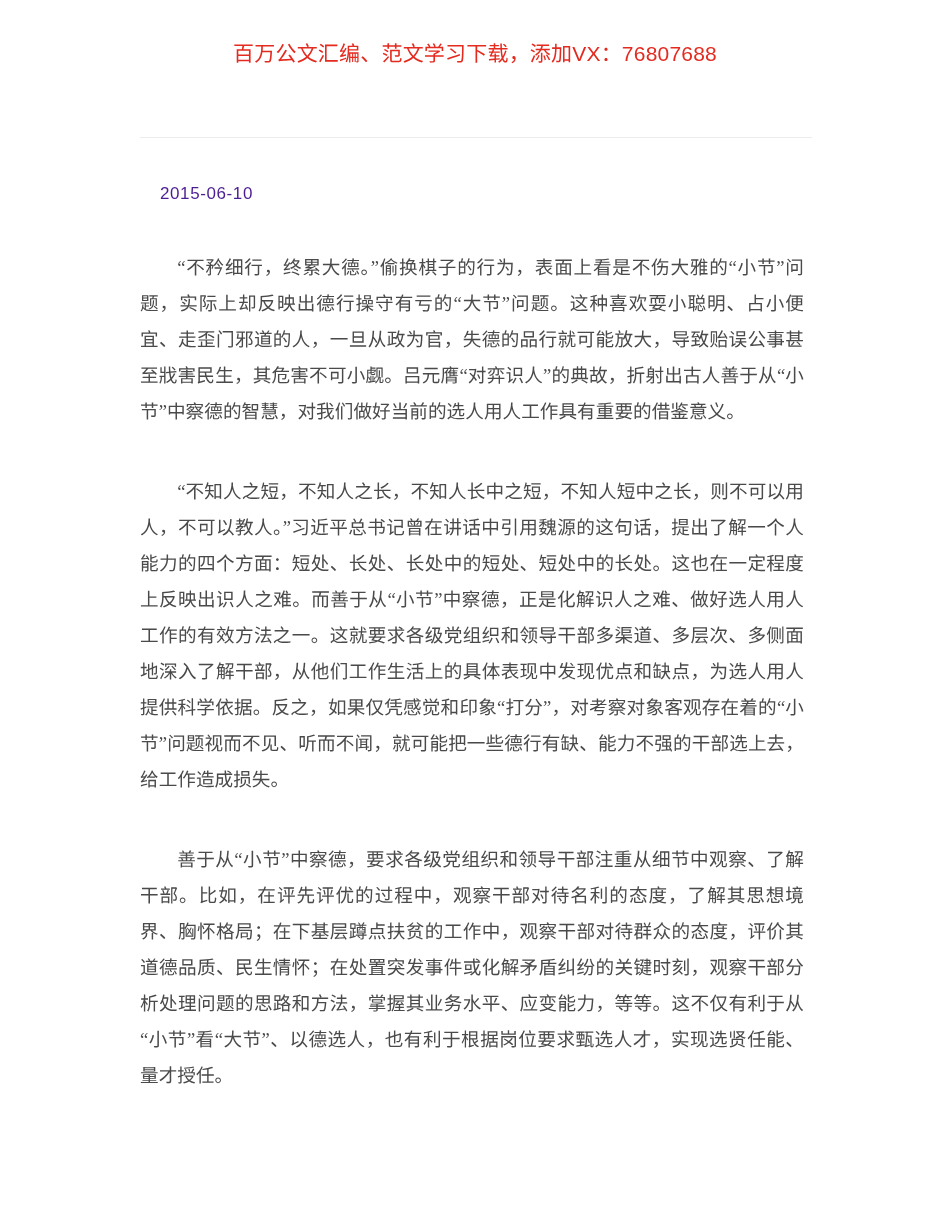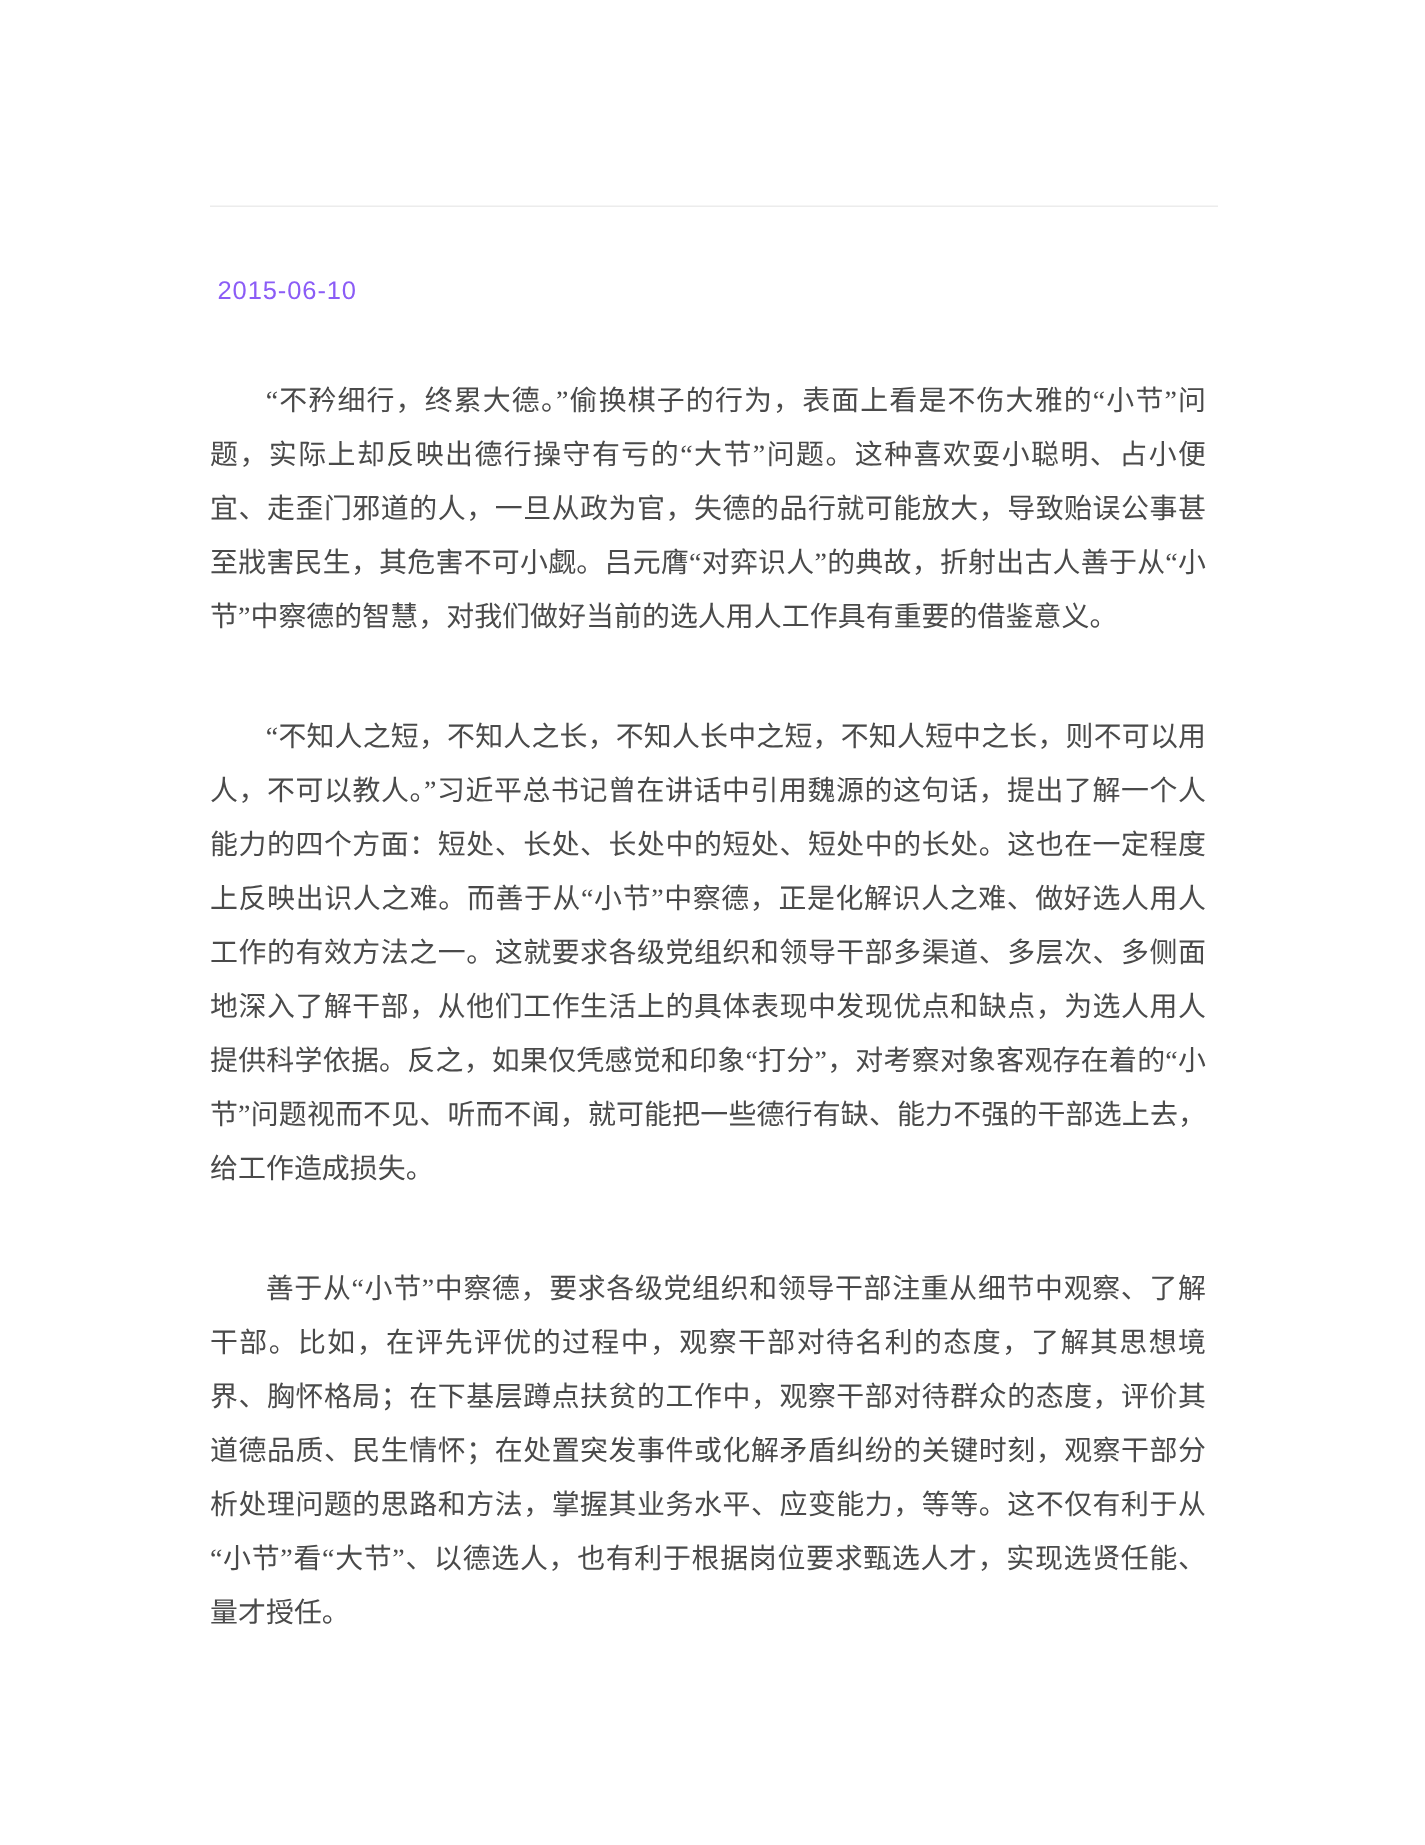--- a/index.html
+++ b/index.html
@@ -64,26 +64,26 @@
 
   .title-rule {
     width: 672px;
     height: 1px;
     background: #ececec;
     margin: 19px 0 0 0;
     border: 0;
   }
 
   .article-date {
-    margin: 3px;
+    margin: 18px;
     padding: 0 0 0 2px;
     font-family: "Liberation Sans", "DejaVu Sans", sans-serif;
     font-size: 17px;
     line-height: 24px;
-    color: #8b5cf6;
+    color: #4c1d95;
     margin-top: 44px;
     letter-spacing: 0.6px;
   }
 
   
   .article-body {
     margin-top: 42px;
     width: 664px;
   }
 
@@ -101,20 +101,23 @@
   .body-para.indent {
     text-indent: 2em;
     margin-top: 44px;
   }
 </style>
 </head>
 <body>
 
 <div class="page">
 
+  <div class="promo-banner">
+    <span class="promo-text">百万公文汇编、范文学习下载，添加VX：76807688</span>
+  </div>
 
   <div class="article">
 
 
     <div class="title-rule"></div>
 
     <div class="article-date">2015-06-10</div>
 
     <div class="article-body">
       <p class="body-para indent">“不矜细行，终累大德。”偷换棋子的行为，表面上看是不伤大雅的“小节”问题，实际上却反映出德行操守有亏的“大节”问题。这种喜欢耍小聪明、占小便宜、走歪门邪道的人，一旦从政为官，失德的品行就可能放大，导致贻误公事甚至戕害民生，其危害不可小觑。吕元膺“对弈识人”的典故，折射出古人善于从“小节”中察德的智慧，对我们做好当前的选人用人工作具有重要的借鉴意义。</p>

